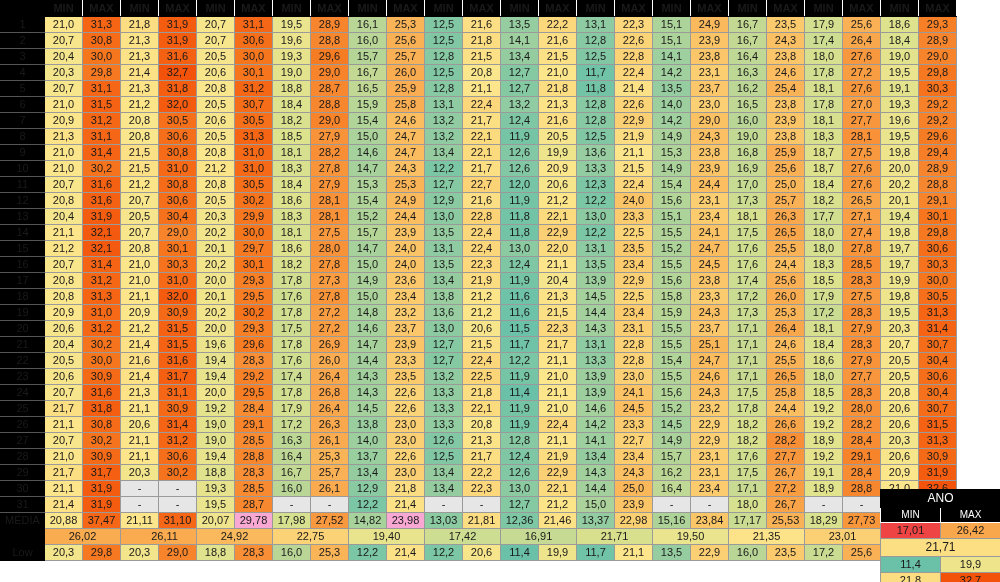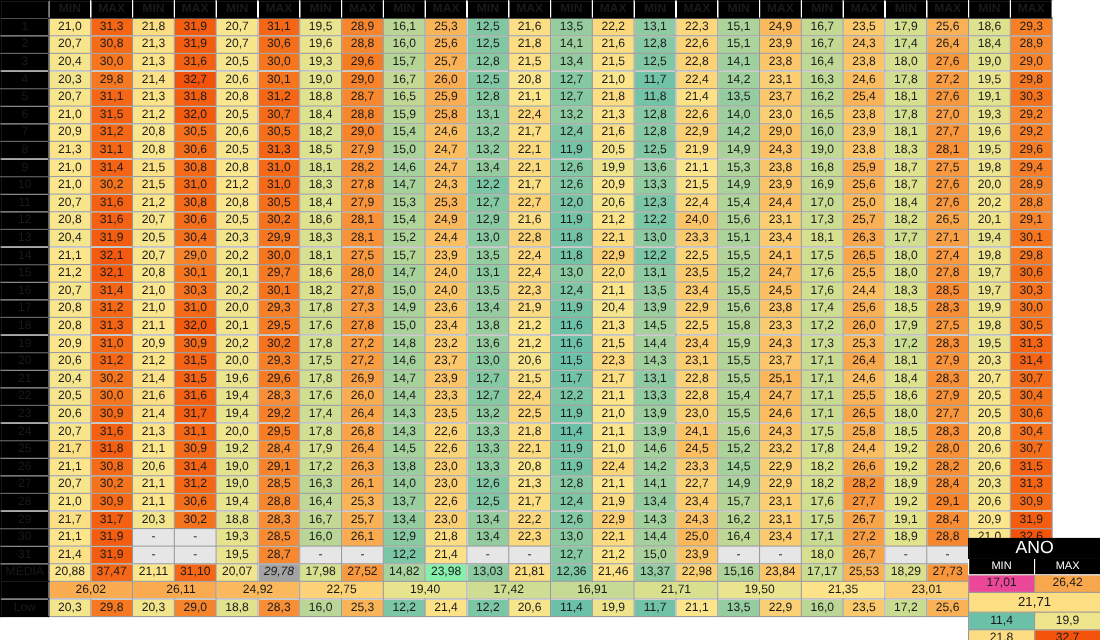--- a/index.html
+++ b/index.html
@@ -57,21 +57,21 @@
   #anoblock{
     position:absolute;left:880px;top:489px;width:120px;
   }
   #anoblock table{border-collapse:collapse;table-layout:fixed;width:120px;}
   #anoblock col{width:60px;}
   #anoblock td,#anoblock th{
     font-size:11px;text-align:center;border:1px solid #9a9a9a;
     height:15px;line-height:15px;box-sizing:border-box;color:#1a1a1a;padding:0;
   }
   #anoblock .anohdr{
-    background:#000;color:#fff;font-size:16px;height:17px;line-height:17px;
+    background:#000;color:#fff;font-size:12px;height:17px;line-height:17px;
     border:1px solid #000 !important;
   }
   #anoblock .mmhdr2{
     background:#000;color:#fff;font-size:10px;height:14px;line-height:14px;
     border:1px solid #fff !important;
   }
   #anoblock .anoavg{font-size:12px;height:17px;line-height:17px;}
 </style>
 </head>
 <body>
@@ -976,25 +976,25 @@
         </tr>
       </tbody>
     <tfoot id="summary">
         <tr class="mediarow">
           <td class="lbl small">MÉDIA</td>
           <td style="background: rgb(251, 230, 140);">20,88</td>
           <td style="background: rgb(245, 103, 22);">37,47</td>
           <td style="background: rgb(252, 229, 139);">21,11</td>
           <td style="background: rgb(245, 103, 22);">31,10</td>
           <td style="background: rgb(240, 229, 140);">20,07</td>
-          <td style="background: #a3a3a3; font-style: italic;">29,78</td>
+          <td style="background: #f9a8d4;">29,78</td>
           <td style="background: rgb(214, 224, 143);">17,98</td>
           <td style="background: rgb(248, 153, 63);">27,52</td>
           <td style="background: rgb(168, 210, 155);">14,82</td>
-          <td style="background: #86efac;">23,98</td>
+          <td style="background: #f9a8d4;">23,98</td>
           <td style="background: rgb(140, 202, 162);">13,03</td>
           <td style="background: rgb(252, 221, 130);">21,81</td>
           <td style="background: rgb(126, 199, 165);">12,36</td>
           <td style="background: rgb(252, 225, 134);">21,46</td>
           <td style="background: rgb(147, 204, 161);">13,37</td>
           <td style="background: rgb(251, 208, 115);">22,98</td>
           <td style="background: rgb(173, 211, 153);">15,16</td>
           <td style="background: rgb(251, 198, 104);">23,84</td>
           <td style="background: rgb(202, 220, 146);">17,17</td>
           <td style="background: rgb(250, 178, 86);">25,53</td>
@@ -1056,21 +1056,21 @@
         </colgroup>
       <tbody>
         <tr>
           <td class="anohdr" colspan="2">ANO</td>
         </tr>
         <tr>
           <td class="mmhdr2">MIN</td>
           <td class="mmhdr2">MAX</td>
         </tr>
         <tr id="ano-media">
-            <td style="background: #ec4899;">17,01</td>
+            <td style="background: #ef4444;">17,01</td>
             <td style="background: rgb(249, 167, 76);">26,42</td>
           </tr>
         <tr id="ano-avg">
             <td colspan="2" class="anoavg" style="background: rgb(252, 222, 131);">21,71</td>
           </tr>
         <tr id="ano-low">
             <td style="background: rgb(106, 193, 168);">11,4</td>
             <td style="background: rgb(238, 228, 140);">19,9</td>
           </tr>
         <tr id="ano-high">

